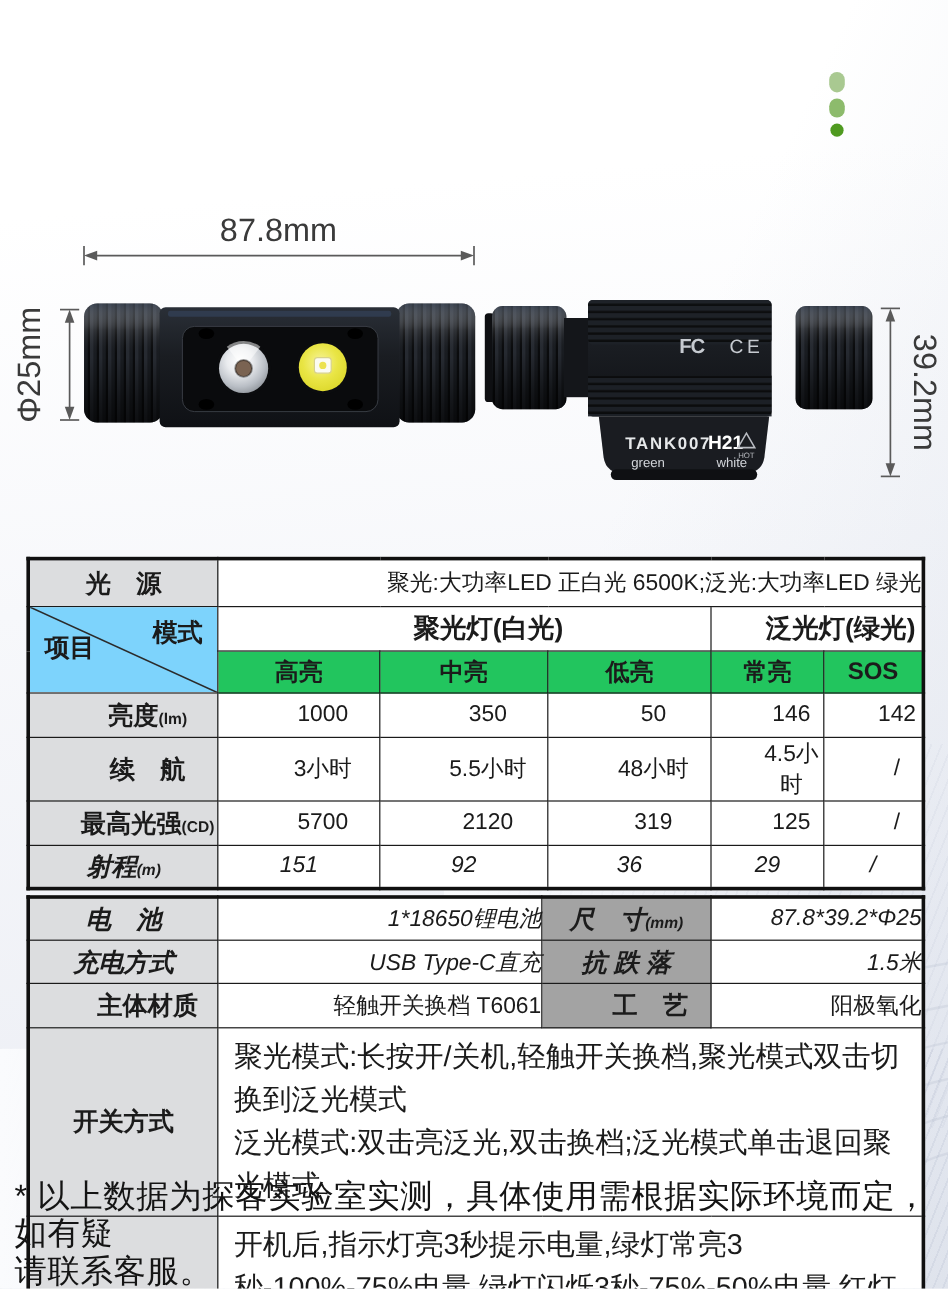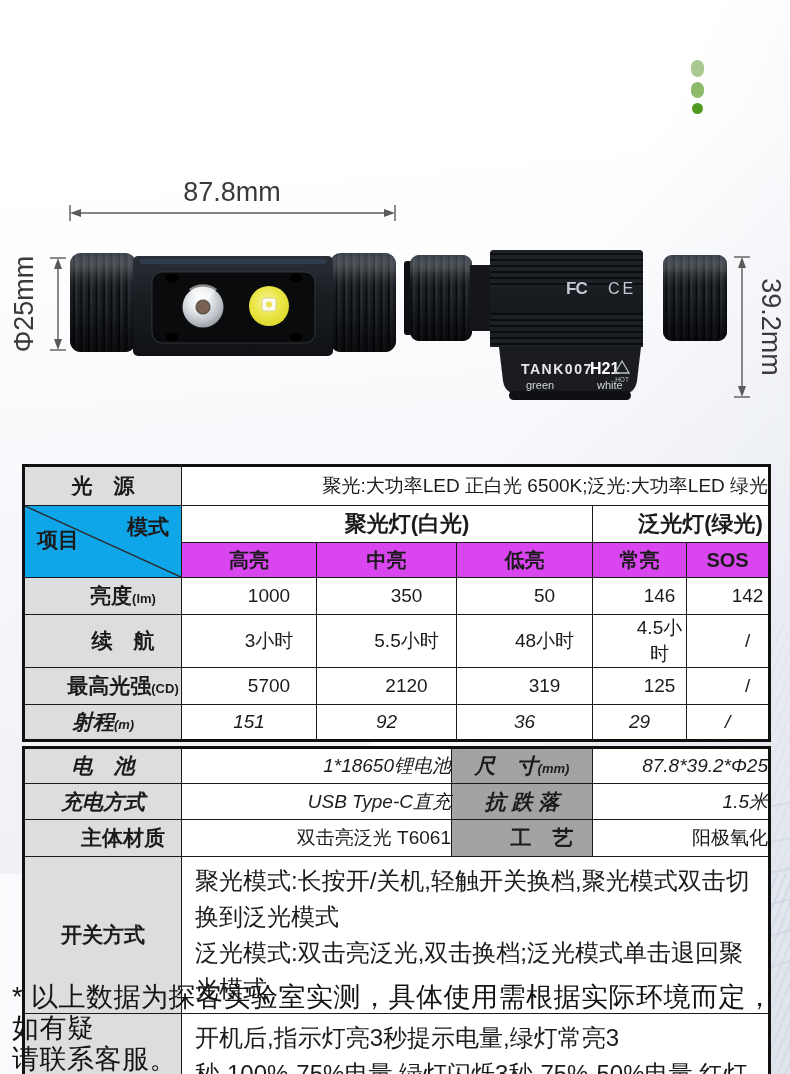--- a/index.html
+++ b/index.html
@@ -40,26 +40,26 @@
 
   
   .tables { position:absolute; left:22px; top:432px; width:594px; z-index:2;margin-top:32px; }
   table { border-collapse:collapse; table-layout:fixed; width:746px; background:#ffffff; border:3px solid #101010; }
   .t1 { margin-bottom:4px; }
   td { border:1.5px solid #1a1a1a; text-align:center; color:#1b1b1b; vertical-align:middle; }
   .lbl  { background:#dcdddf; font-weight:700; font-size:21px; }
   .lbl2 { background:#a3a3a3; font-weight:700; font-size:21px; }
   .unit { font-size:13px; font-weight:700; }
   .ghead { font-weight:700; font-size:22px; background:#ffffff; }
-  .mode  { background:#d946ef; font-weight:700; font-size:20px; }
+  .mode  { background:#22c55e; font-weight:700; font-size:20px; }
   .val   { font-size:19px; }
   .vleft { text-align:right; padding-left:14px; }
   .h40 { height:40px; } .h37 { height:37px;padding-left:40px; } .h35 { height:35px; }
   .h36 { height:36px;font-style:italic; } .h58 { height:58px; } .h79 { height:79px;text-align:right; }
-  .corner { background:#0ea5e9; position:relative; padding:0; }
+  .corner { background:#7dd3fc; position:relative; padding:0; }
   .corner svg { position:absolute; left:0; top:0; width:100%; height:100%; display:block; }
   .corner .c-top { position:absolute; top:7px; right:12px; font-weight:700; font-size:21px; }
   .corner .c-bot { position:absolute; bottom:23px; left:12px; font-weight:700; font-size:21px; }
   .longtxt { text-align:left; padding:6px 10px 6px 13px; font-size:24px; line-height:1.5; }
 
   .footnote { position:absolute; left:12px; top:982px; width:772px; z-index:2;
     font-size:27px; line-height:31px; color:#141414; letter-spacing:0.5px; }
 </style>
 </head>
 <body>
@@ -283,21 +283,21 @@
         <td class="val vleft h36">87.8*39.2*Φ25</td>
       </tr>
       <tr>
         <td class="lbl h36"><span>充电方式</span><span class="unit"></span></td>
         <td class="val vleft h36">USB Type-C直充</td>
         <td class="lbl2 h36"><span>抗 跌 落</span><span class="unit"></span></td>
         <td class="val vleft h36">1.5米</td>
       </tr>
       <tr>
         <td class="lbl h37"><span>主体材质</span><span class="unit"></span></td>
-        <td class="val vleft h37">双击亮泛光 T6061</td>
+        <td class="val vleft h37">轻触开关换档 T6061</td>
         <td class="lbl2 h37"><span>工　艺</span><span class="unit"></span></td>
         <td class="val vleft h37">阳极氧化</td>
       </tr>
       <tr>
         <td class="lbl h58">开关方式</td>
         <td class="longtxt h58" colspan="3">
           <div>聚光模式:长按开/关机,轻触开关换档,聚光模式双击切换到泛光模式</div>
           <div>泛光模式:双击亮泛光,双击换档;泛光模式单击退回聚光模式</div>
         </td>
       </tr>

